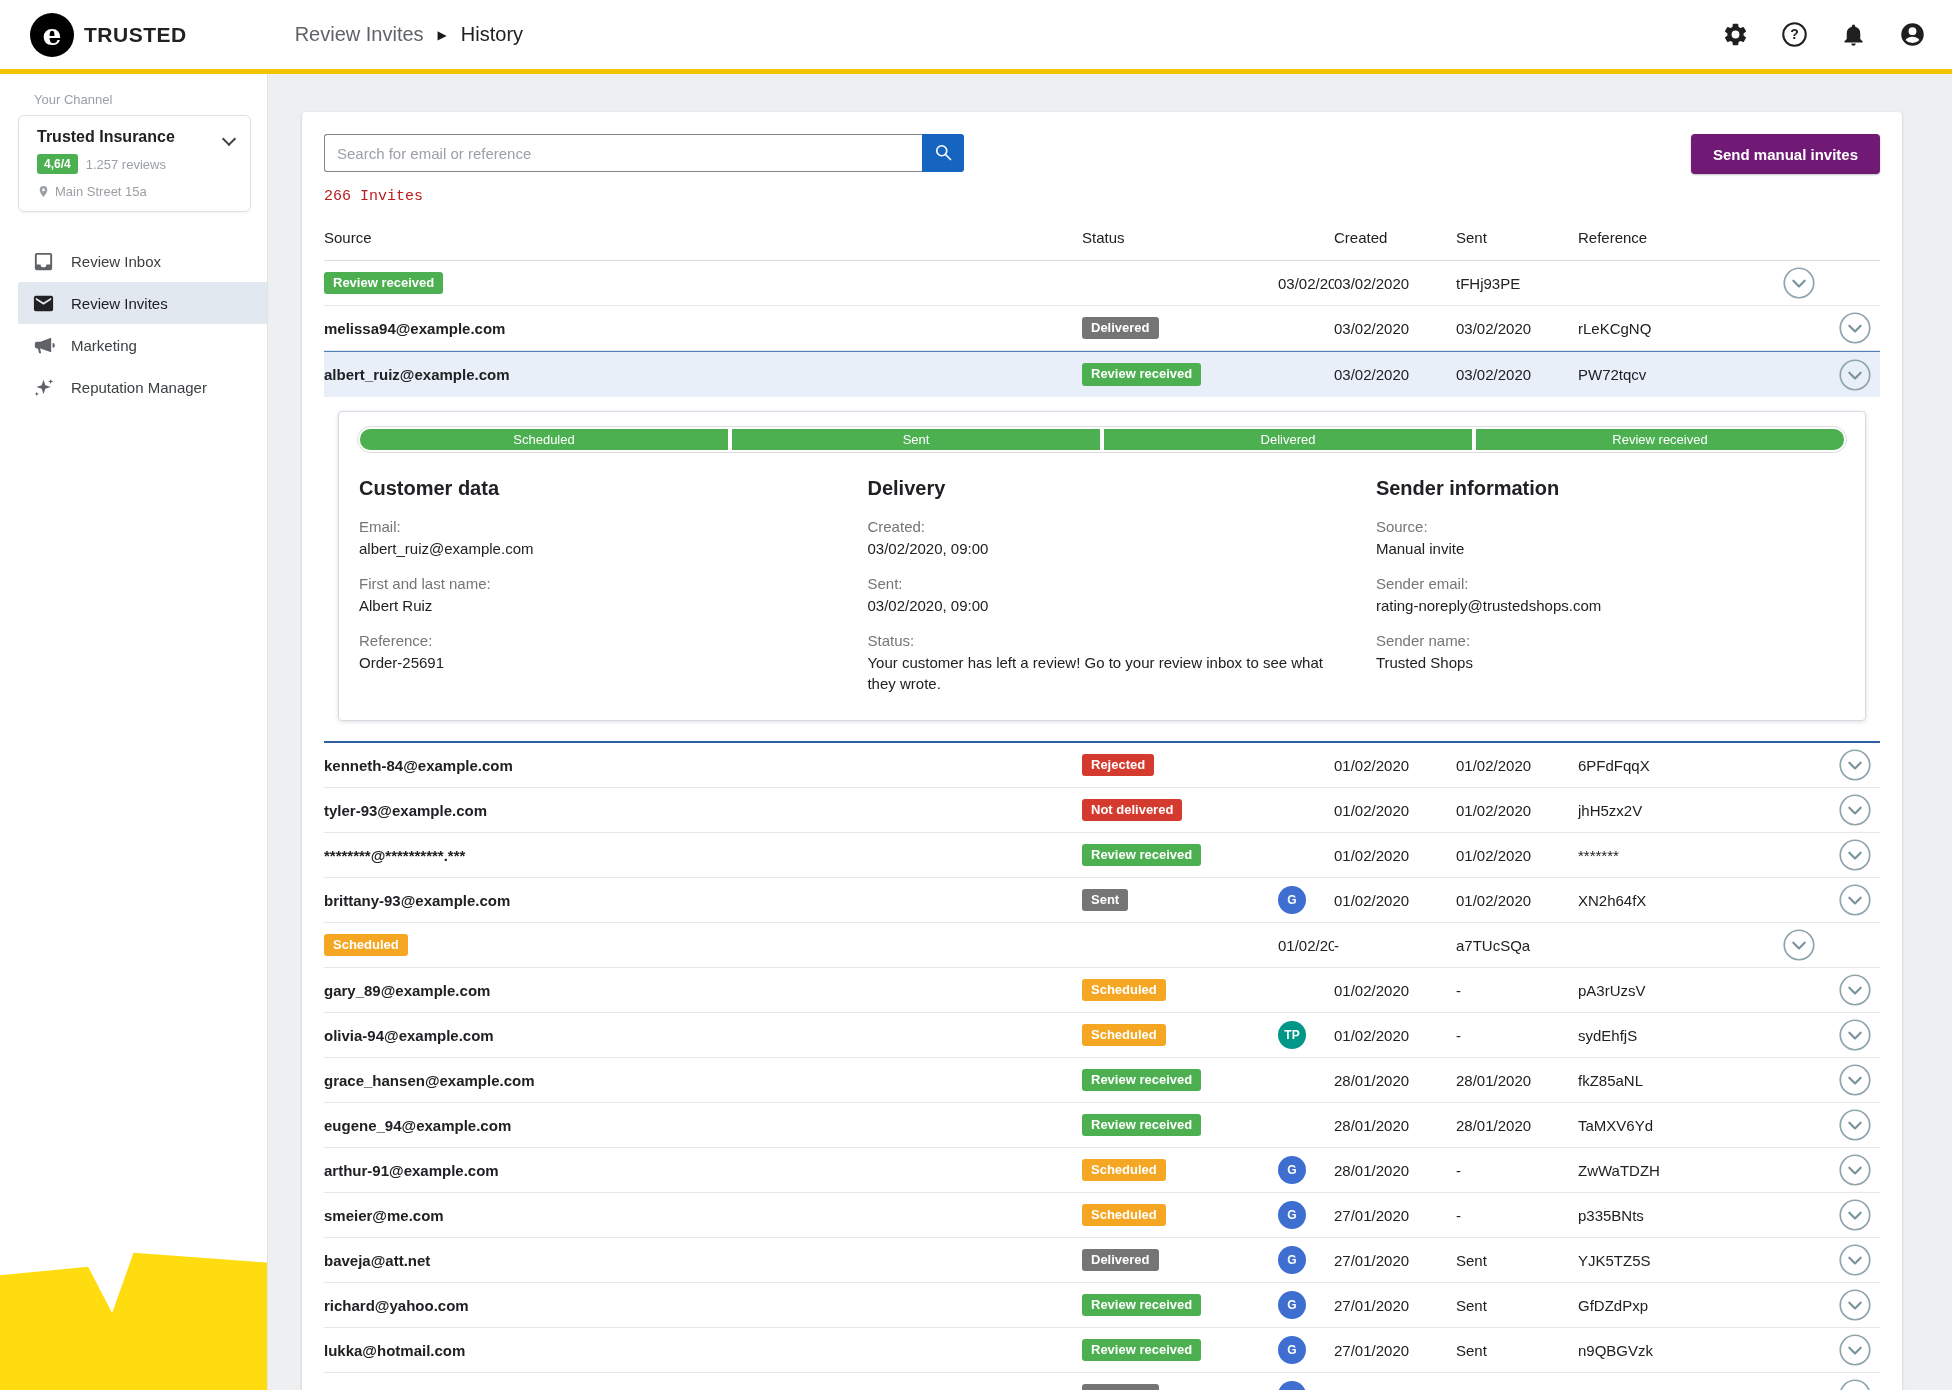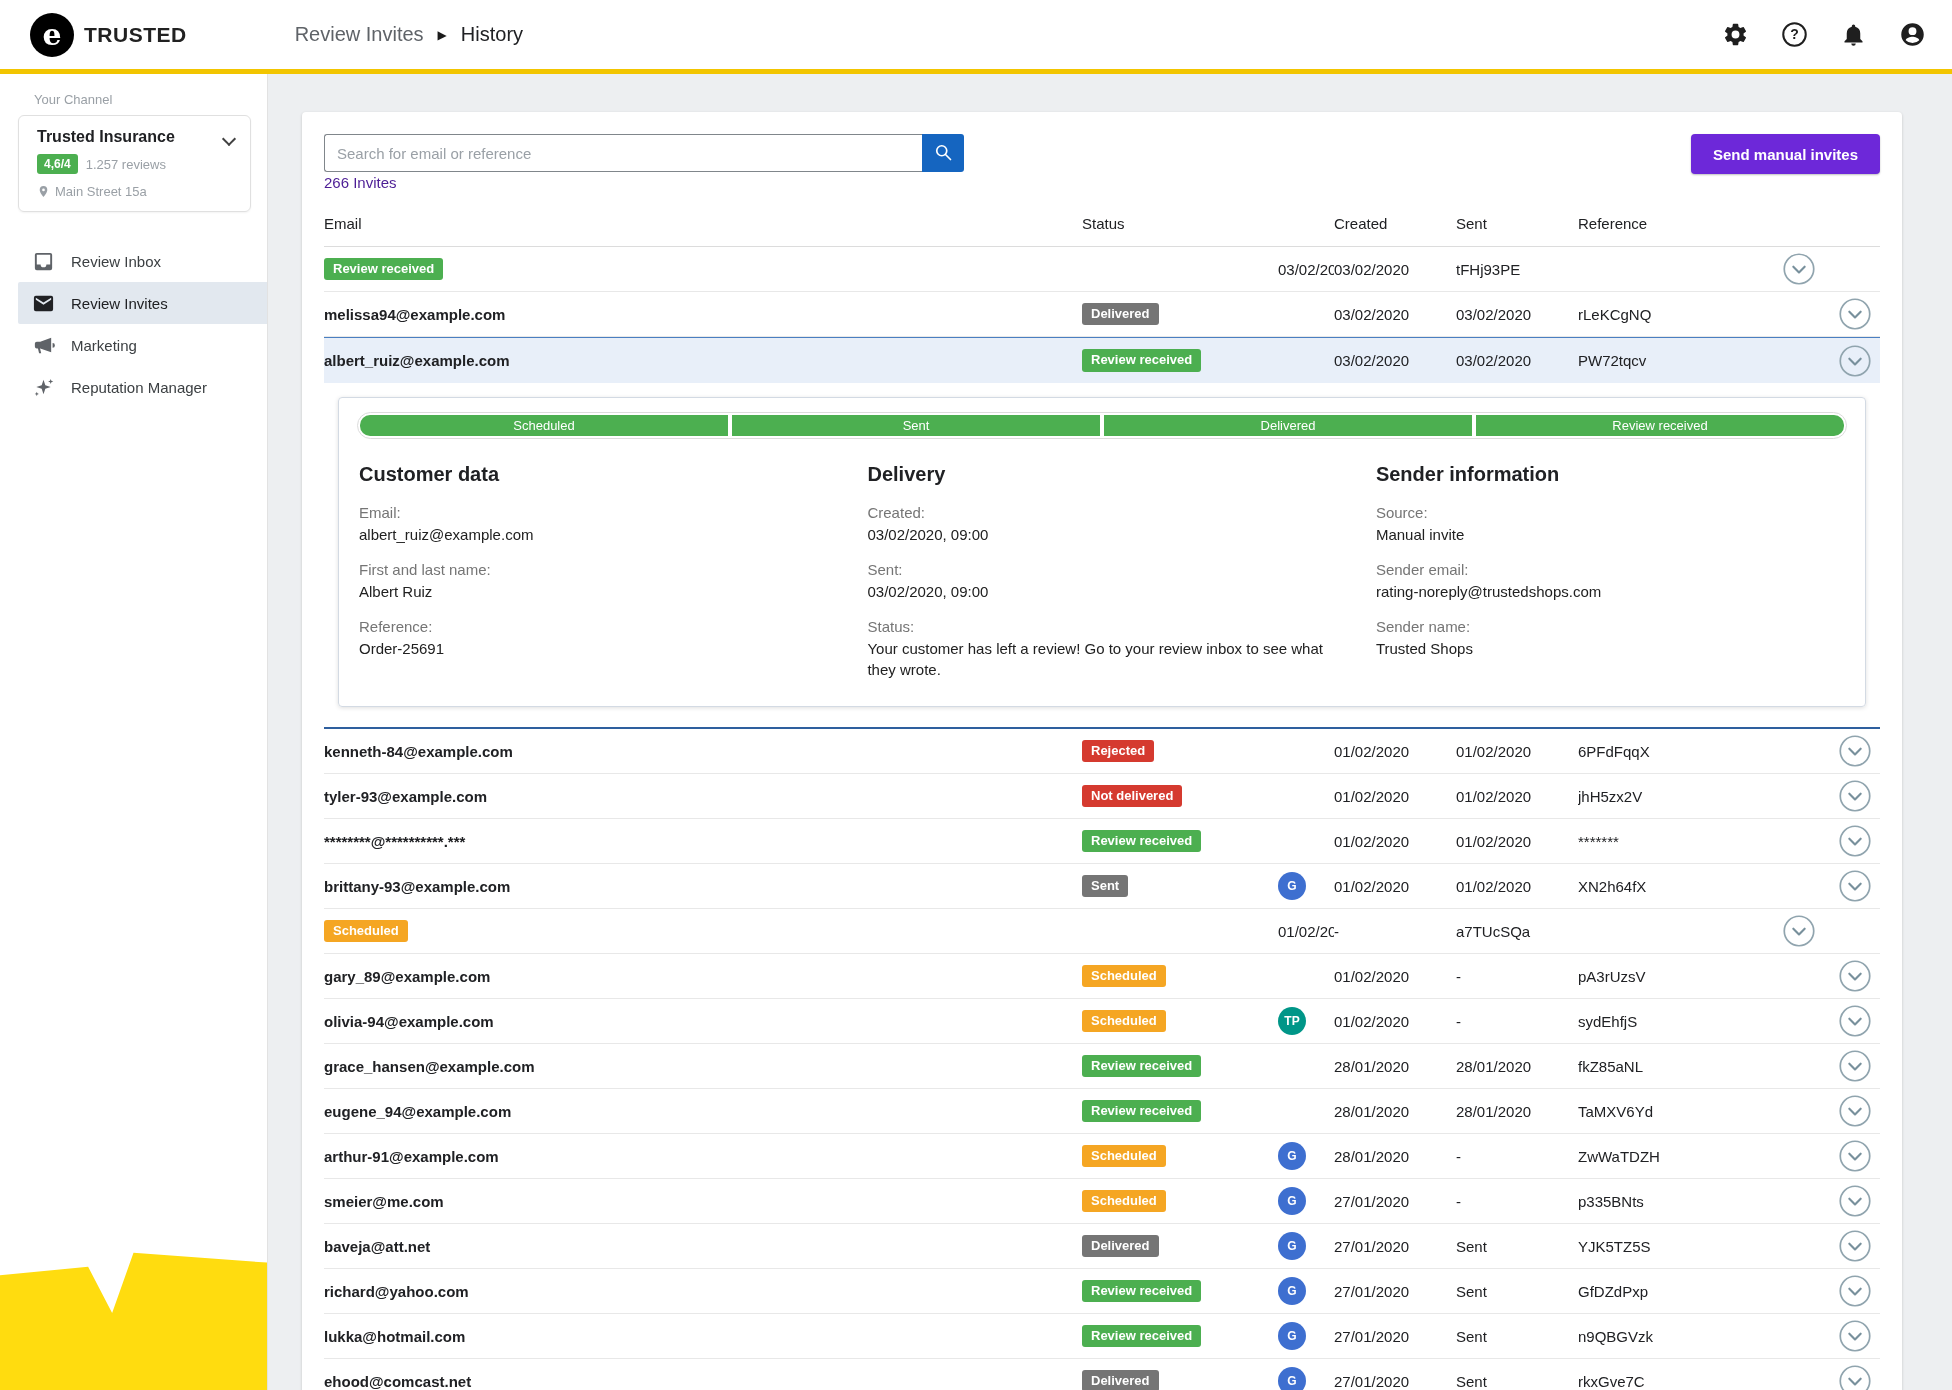--- a/index.html
+++ b/index.html
@@ -83,26 +83,26 @@
     width: 598px; height: 38px; border: 1px solid #80868b; border-right: none;
     border-radius: 3px 0 0 3px; padding: 7px 12px; font-size: 15px;
     font-family: "Liberation Sans", sans-serif; color: #202124; outline: none;
   }
   .search-input::placeholder { color: #9aa0a6; }
   .search-btn {
     width: 42px; height: 38px; background: #1565c0; border: none; border-radius: 0 3px 3px 0;
     display: flex; align-items: center; justify-content: center; cursor: pointer;
   }
   .send-btn {
-    background: #6d28d9; color: #fff; border: none; border-radius: 4px;
+    background: #701a75; color: #fff; border: none; border-radius: 4px;
     height: 40px; padding: 2px 22px; font-size: 15px; font-weight: bold;
     font-family: "Liberation Sans", sans-serif; cursor: pointer;
     box-shadow: 0 1px 2px rgba(0,0,0,.25);
   }
-  .invites-count { font-size: 15px; color: #4c1d95; }
+  .invites-count { margin-top: 14px; font-size: 15px; color: #b91c1c; font-family: Liberation Mono, monospace; }
 
   
   .thead, .trow {
     display: grid;
     grid-template-columns: 1fr 196px 56px 122px 122px 246px 56px;
     align-items: center;
   }
   .thead { height: 46px; color: #5f6368; font-size: 15px; border-bottom: 1px solid #dcdcdc; margin-top: 10px; }
   .trow { height: 45px; border-bottom: 1px solid #e8e8e8; background: #fff; }
   .cell { padding-right: 8px; font-size: 15px; color: #202124; overflow: hidden; white-space: nowrap; }
@@ -247,21 +247,21 @@
                 <line x1="15" y1="15" x2="21" y2="21" stroke="#fff" stroke-width="2" stroke-linecap="round"></line>
               </svg>
           </span>
         </button>
       </div>
       <button class="send-btn">Send manual invites</button>
     </div>
     <div class="invites-count">266 Invites</div>
 
     <div class="thead">
-      <div class="cell">Email</div>
+      <div class="cell">Source</div>
       <div class="cell">Status</div>
       <div class="cell"></div>
       <div class="cell">Created</div>
       <div class="cell">Sent</div>
       <div class="cell">Reference</div>
       <div class="cell"></div>
     </div>
 
     <div id="rows">
   <div class="trow">

